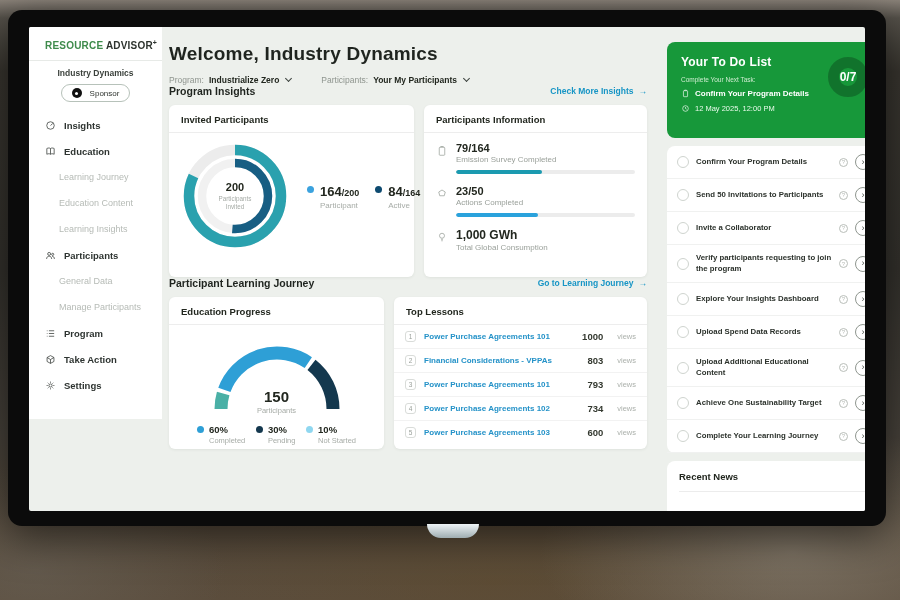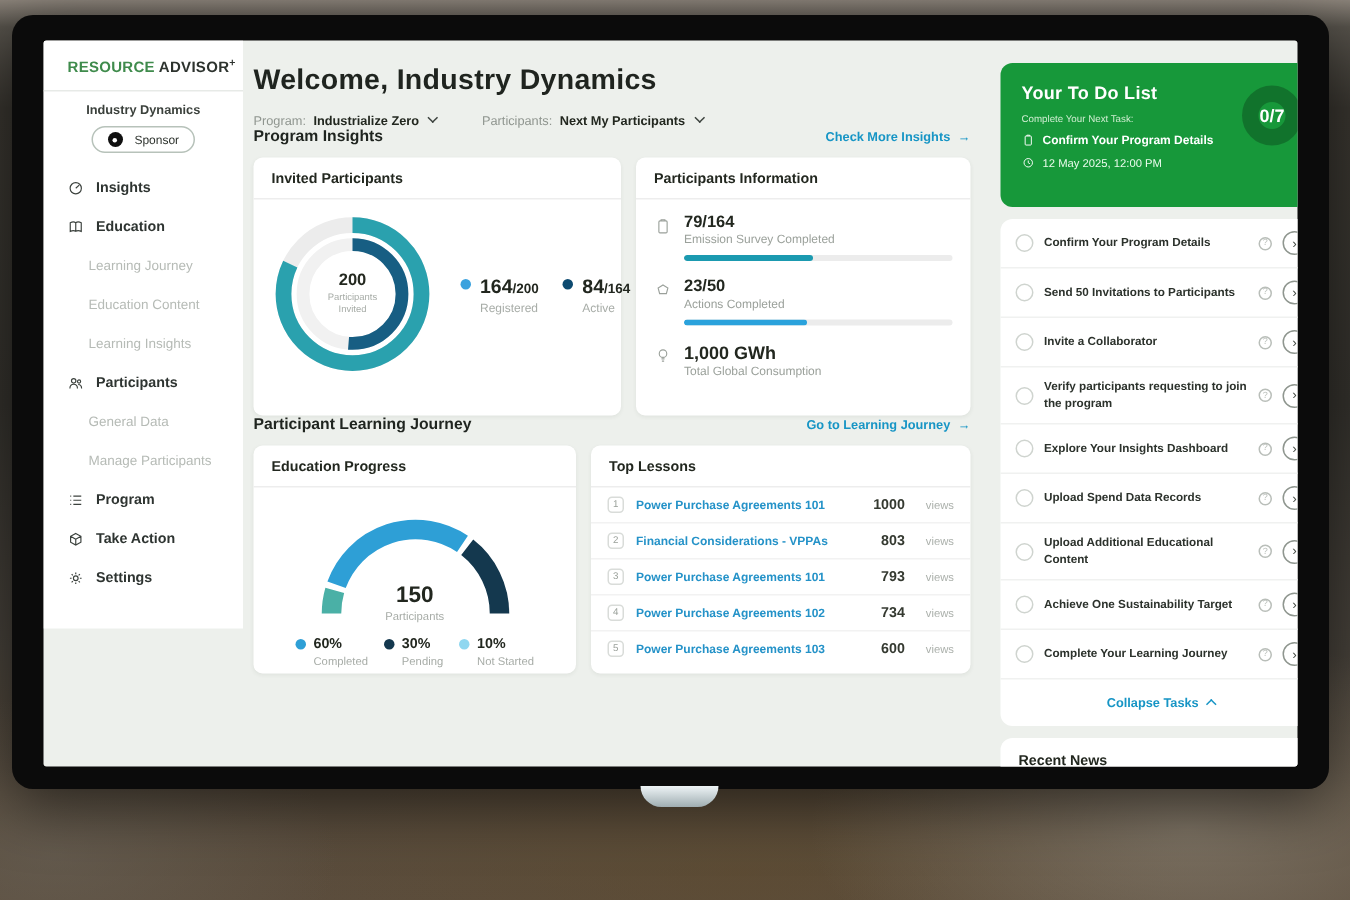--- a/index.html
+++ b/index.html
@@ -214,21 +214,21 @@
       <h1 class="welcome">Welcome, Industry Dynamics</h1>
 
       <div class="filters">
         <div class="filter">
           <span class="filter-label">Program:</span>
           <span class="filter-value">Industrialize Zero</span>
           <span class="chev"></span>
         </div>
         <div class="filter">
           <span class="filter-label">Participants:</span>
-          <span class="filter-value">Next My Participants</span>
+          <span class="filter-value">Your My Participants</span>
           <span class="chev"></span>
         </div>
       </div>
 
       <div class="section-row">
         <span class="section-title">Program Insights</span>
         <span class="section-link">
           <span>Check More Insights</span>
           <span>→</span>
         </span>
@@ -251,21 +251,21 @@
               <div class="donut-center">
                 <div class="v">200</div>
                 <div class="l">Participants Invited</div>
               </div>
             </div>
             <div class="donut-legend">
               <div class="leg-entry">
                 <span class="leg-dot" style="background:#3ba2de"></span>
                 <span>
                   <span class="leg-big">164</span><span class="leg-small">/200</span>
-                  <div class="leg-label">Registered</div>
+                  <div class="leg-label">Participant</div>
                 </span>
               </div>
               <div class="leg-entry">
                 <span class="leg-dot" style="background:#0d4a70"></span>
                 <span>
                   <span class="leg-big">84</span><span class="leg-small">/164</span>
                   <div class="leg-label">Active</div>
                 </span>
               </div>
             </div>
@@ -489,24 +489,20 @@
               <span class="task-go">›</span>
             </div>
 
             <div class="task-row">
               <span class="task-check"></span>
               <span class="task-label">Complete Your Learning Journey</span>
               <span class="task-info">?</span>
               <span class="task-go">›</span>
             </div>
           </div>
-        <div class="collapse">
-          <span>Collapse Tasks</span>
-          <span class="chev-up"></span>
-        </div>
       </div>
 
       <div class="news-card">
         <div class="news-title">Recent News</div>
       </div>
     </section>
   </div>
 </div>
 
 </body></html>

